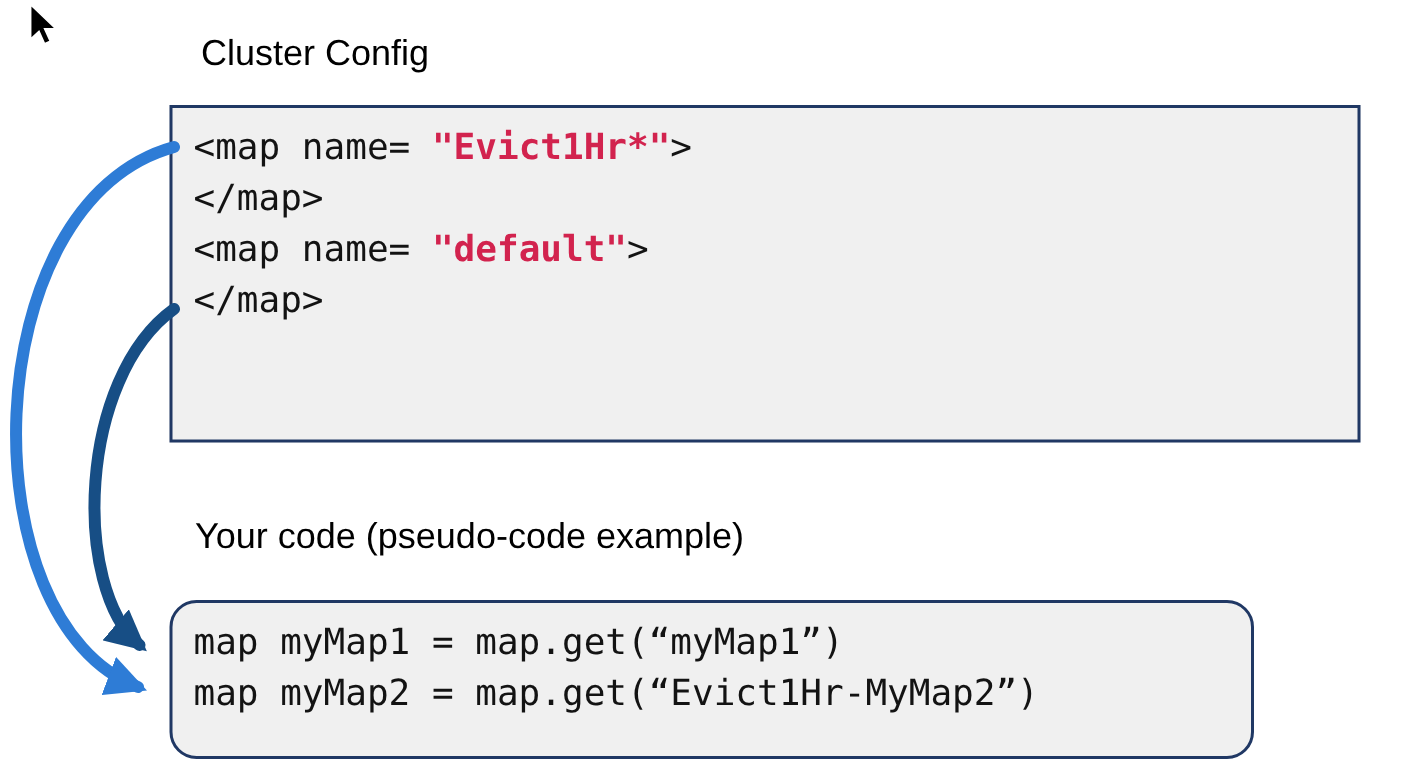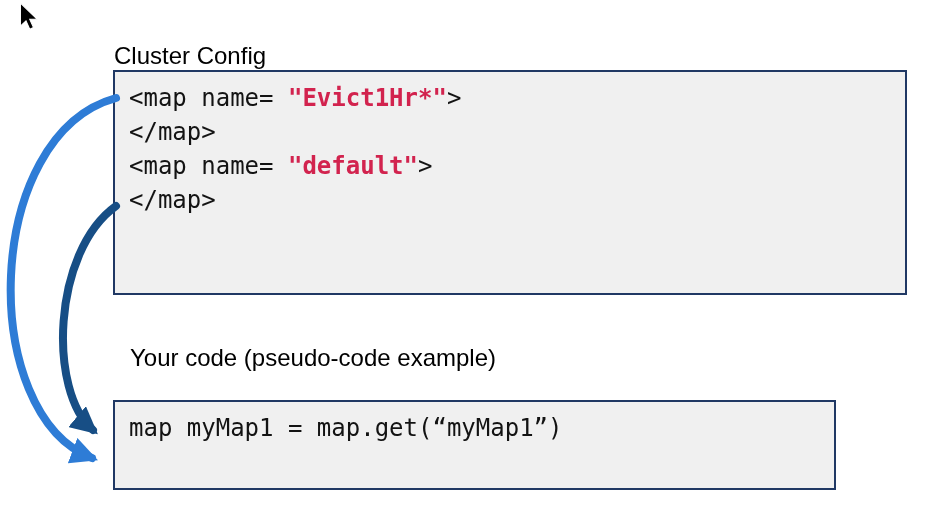--- a/index.html
+++ b/index.html
@@ -48,33 +48,34 @@
 <body>
 
 <div class="stage">
 
   <div class="cursor-wrap">
     <svg width="26" height="30" viewBox="0 0 24 28" aria-hidden="true">
       <path d="M4 1 L4 22.5 L9.2 17.6 L12.7 25.4 L16.2 23.8 L12.7 16.1 L19.8 16.1 Z" fill="#000000" stroke="#ffffff" stroke-width="1"></path>
     </svg>
   </div>
 
-  <div class="section-title" style="left:114px; top:22px;margin-top:20px;">Cluster Config</div>
+  <div class="section-title" style="left:134px; top:22px;">Cluster Config</div>
 
   <div class="code-box" style="left:113px; top:70px; width:794px; height:225px;">
     <div class="code-line"><span>&lt;map name= </span><span class="hl-red">"Evict1Hr*"</span><span>&gt;</span></div>
     <div class="code-line">&lt;/map&gt;</div>
     <div class="code-line"><span>&lt;map name= </span><span class="hl-red">"default"</span><span>&gt;</span></div>
     <div class="code-line">&lt;/map&gt;</div>
   </div>
 
   <div class="section-title" style="left:130px; top:344px;text-align:center;">Your code (pseudo-code example)</div>
 
-  <div class="code-box" style="left:113px; top:400px; width:723px; height:90px;">
+  <div class="code-box" style="left:113px; top:400px; width:723px; height:106px;border-radius:18px;">
     <div class="code-line">map myMap1 = map.get(“myMap1”)</div>
+    <div class="code-line">map myMap2 = map.get(“Evict1Hr-MyMap2”)</div>
   </div>
 
   <svg class="arrow-layer" viewBox="0 0 936 508">
     <defs>
       <marker id="ah-light" markerWidth="3.4" markerHeight="3.4" refX="2.6" refY="1.7" orient="auto" markerUnits="strokeWidth">
         <path d="M0,0 L3.4,1.7 L0,3.4 z" fill="#2e7cd6"></path>
       </marker>
       <marker id="ah-dark" markerWidth="3.4" markerHeight="3.4" refX="2.6" refY="1.7" orient="auto" markerUnits="strokeWidth">
         <path d="M0,0 L3.4,1.7 L0,3.4 z" fill="#174e85"></path>
       </marker>

